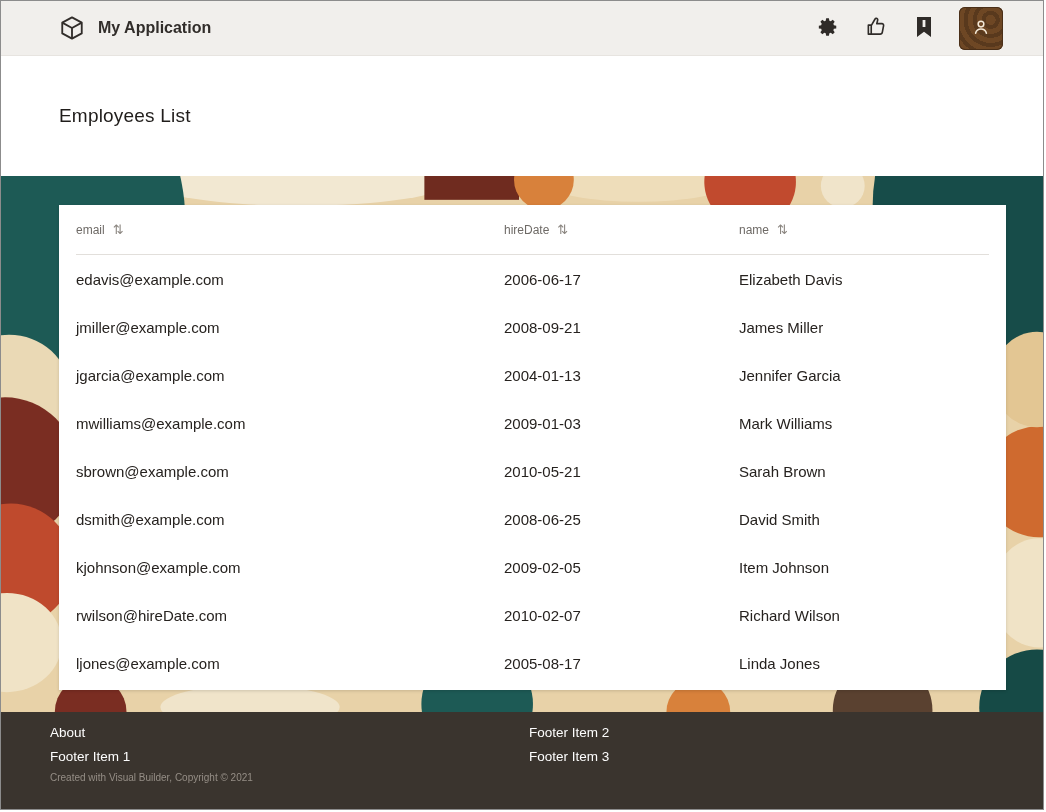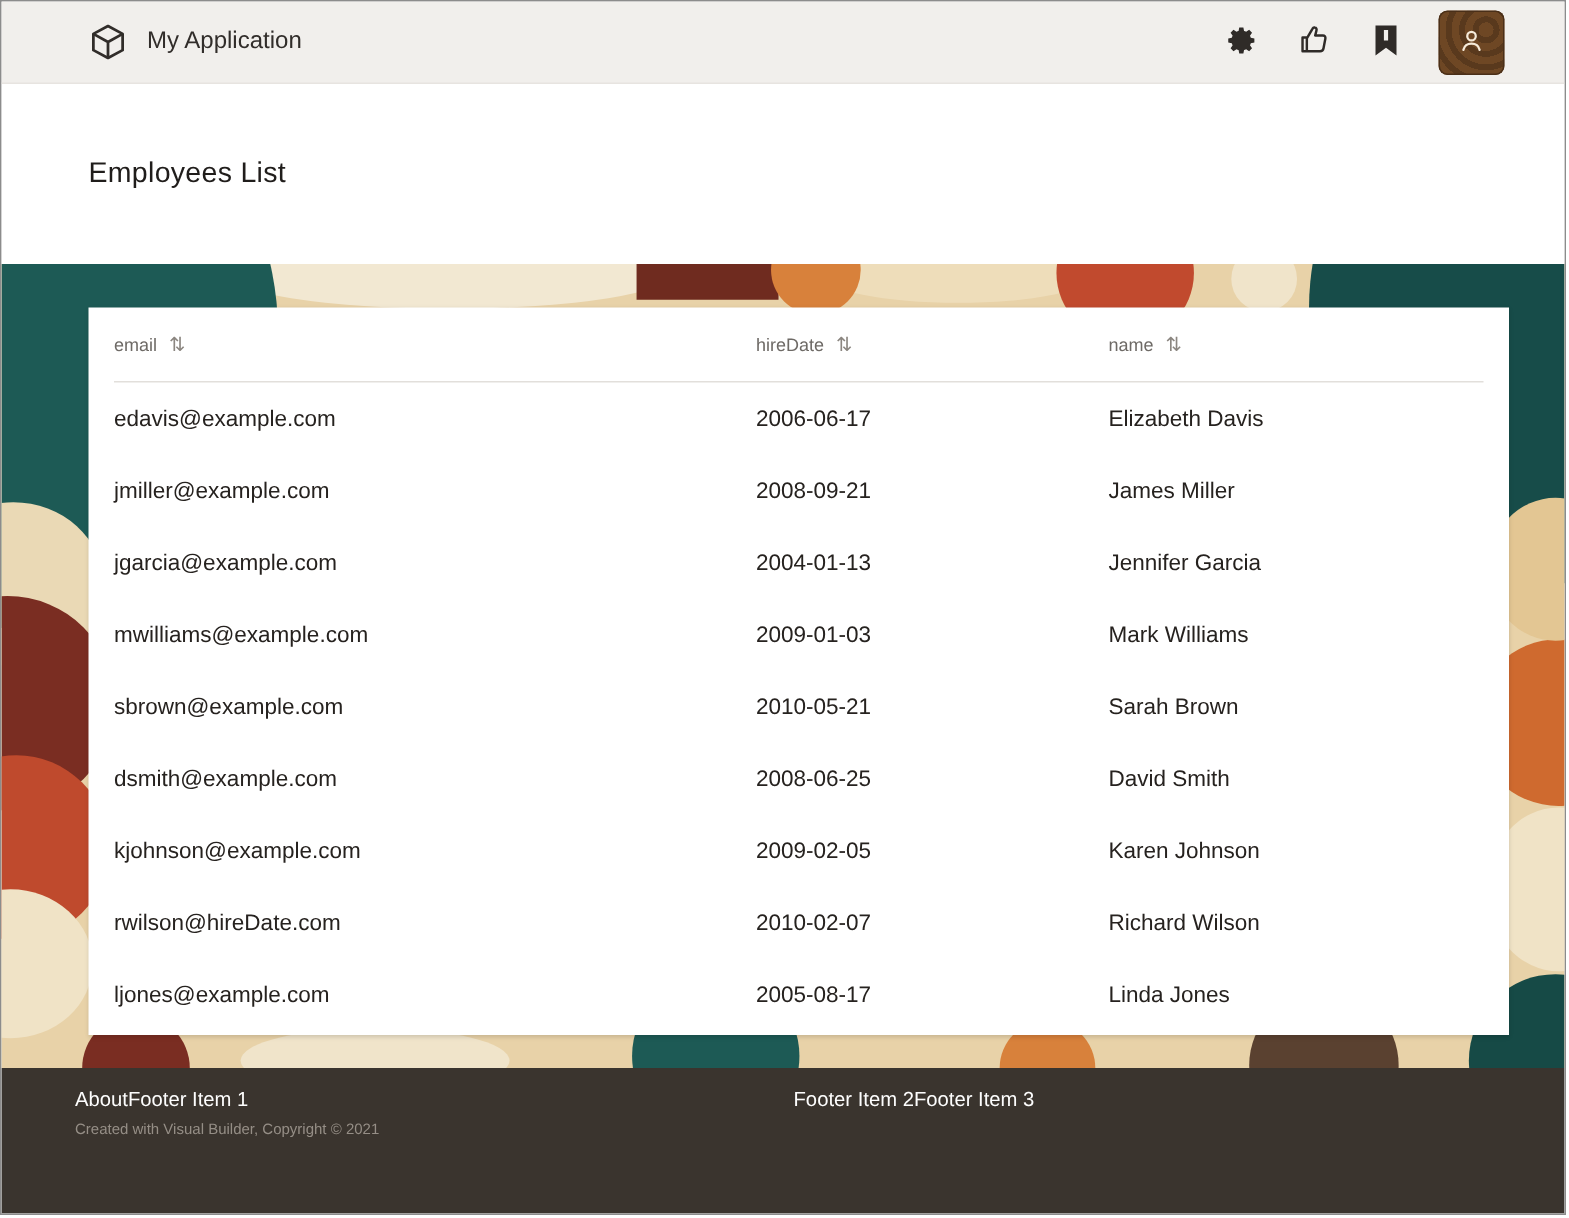--- a/index.html
+++ b/index.html
@@ -9,21 +9,21 @@
     display:flex; flex-direction:column; overflow:hidden; background:#fff;
   }
 
   
   .app-header{
     flex:0 0 55px; background:#f1efec; display:flex; align-items:center;
     padding:0 40px 0 58px; border-bottom:1px solid #e7e4e0;
   }
   .brand{ display:flex; align-items:center; gap:13px; }
   .brand svg{ display:block; }
-  .app-title{ font-size:16px; color:#312d2a; }
+  .app-title{ font-size:16px; color:#312d2a;font-weight:bold; }
   .header-actions{ margin-left:auto; display:flex; align-items:center; gap:22px; }
   .icon-btn{ background:none; border:none; cursor:pointer; padding:0; display:flex; align-items:center; justify-content:center; width:26px; height:26px; }
   .avatar-btn{
     width:44px; height:43px; border:none; border-radius:6px; cursor:pointer; padding:0;
     background:repeating-radial-gradient(circle at 72% 30%, #6e4724 0 5px, #59391d 5px 9px);
     display:flex; align-items:center; justify-content:center;
     box-shadow:inset 0 0 0 1px #4a2f18;
   }
 
   
@@ -51,21 +51,21 @@
     display:grid; grid-template-columns:428px 235px 1fr; height:48px; align-items:center;
   }
   .td{ font-size:15px; color:#26221f; }
 
   
   .app-footer{
     flex:0 0 97px; background:#3a342e; color:#fff; padding:9px 49px 10px;
     display:flex; flex-direction:column; justify-content:flex-start;
   }
   .footer-links{ display:grid; grid-template-columns:479px 1fr; }
-  .footer-col{ display:flex; flex-direction:row; }
+  .footer-col{ display:flex; flex-direction:column; }
   .footer-link{
     color:#fdfdfd; font-size:13.5px; line-height:24px; text-decoration:none; cursor:pointer; width:max-content;
   }
   .footer-copy{ margin-top:3px; font-size:10px; color:#958e86; }
 </style>
 </head>
 <body>
 
 <div class="window">
 
@@ -186,21 +186,21 @@
               <div class="td">Sarah Brown</div>
             </div>
             <div class="tr">
               <div class="td">dsmith@example.com</div>
               <div class="td">2008-06-25</div>
               <div class="td">David Smith</div>
             </div>
             <div class="tr">
               <div class="td">kjohnson@example.com</div>
               <div class="td">2009-02-05</div>
-              <div class="td">Karen Johnson</div>
+              <div class="td">Item Johnson</div>
             </div>
             <div class="tr">
               <div class="td">rwilson@hireDate.com</div>
               <div class="td">2010-02-07</div>
               <div class="td">Richard Wilson</div>
             </div>
             <div class="tr">
               <div class="td">ljones@example.com</div>
               <div class="td">2005-08-17</div>
               <div class="td">Linda Jones</div>

